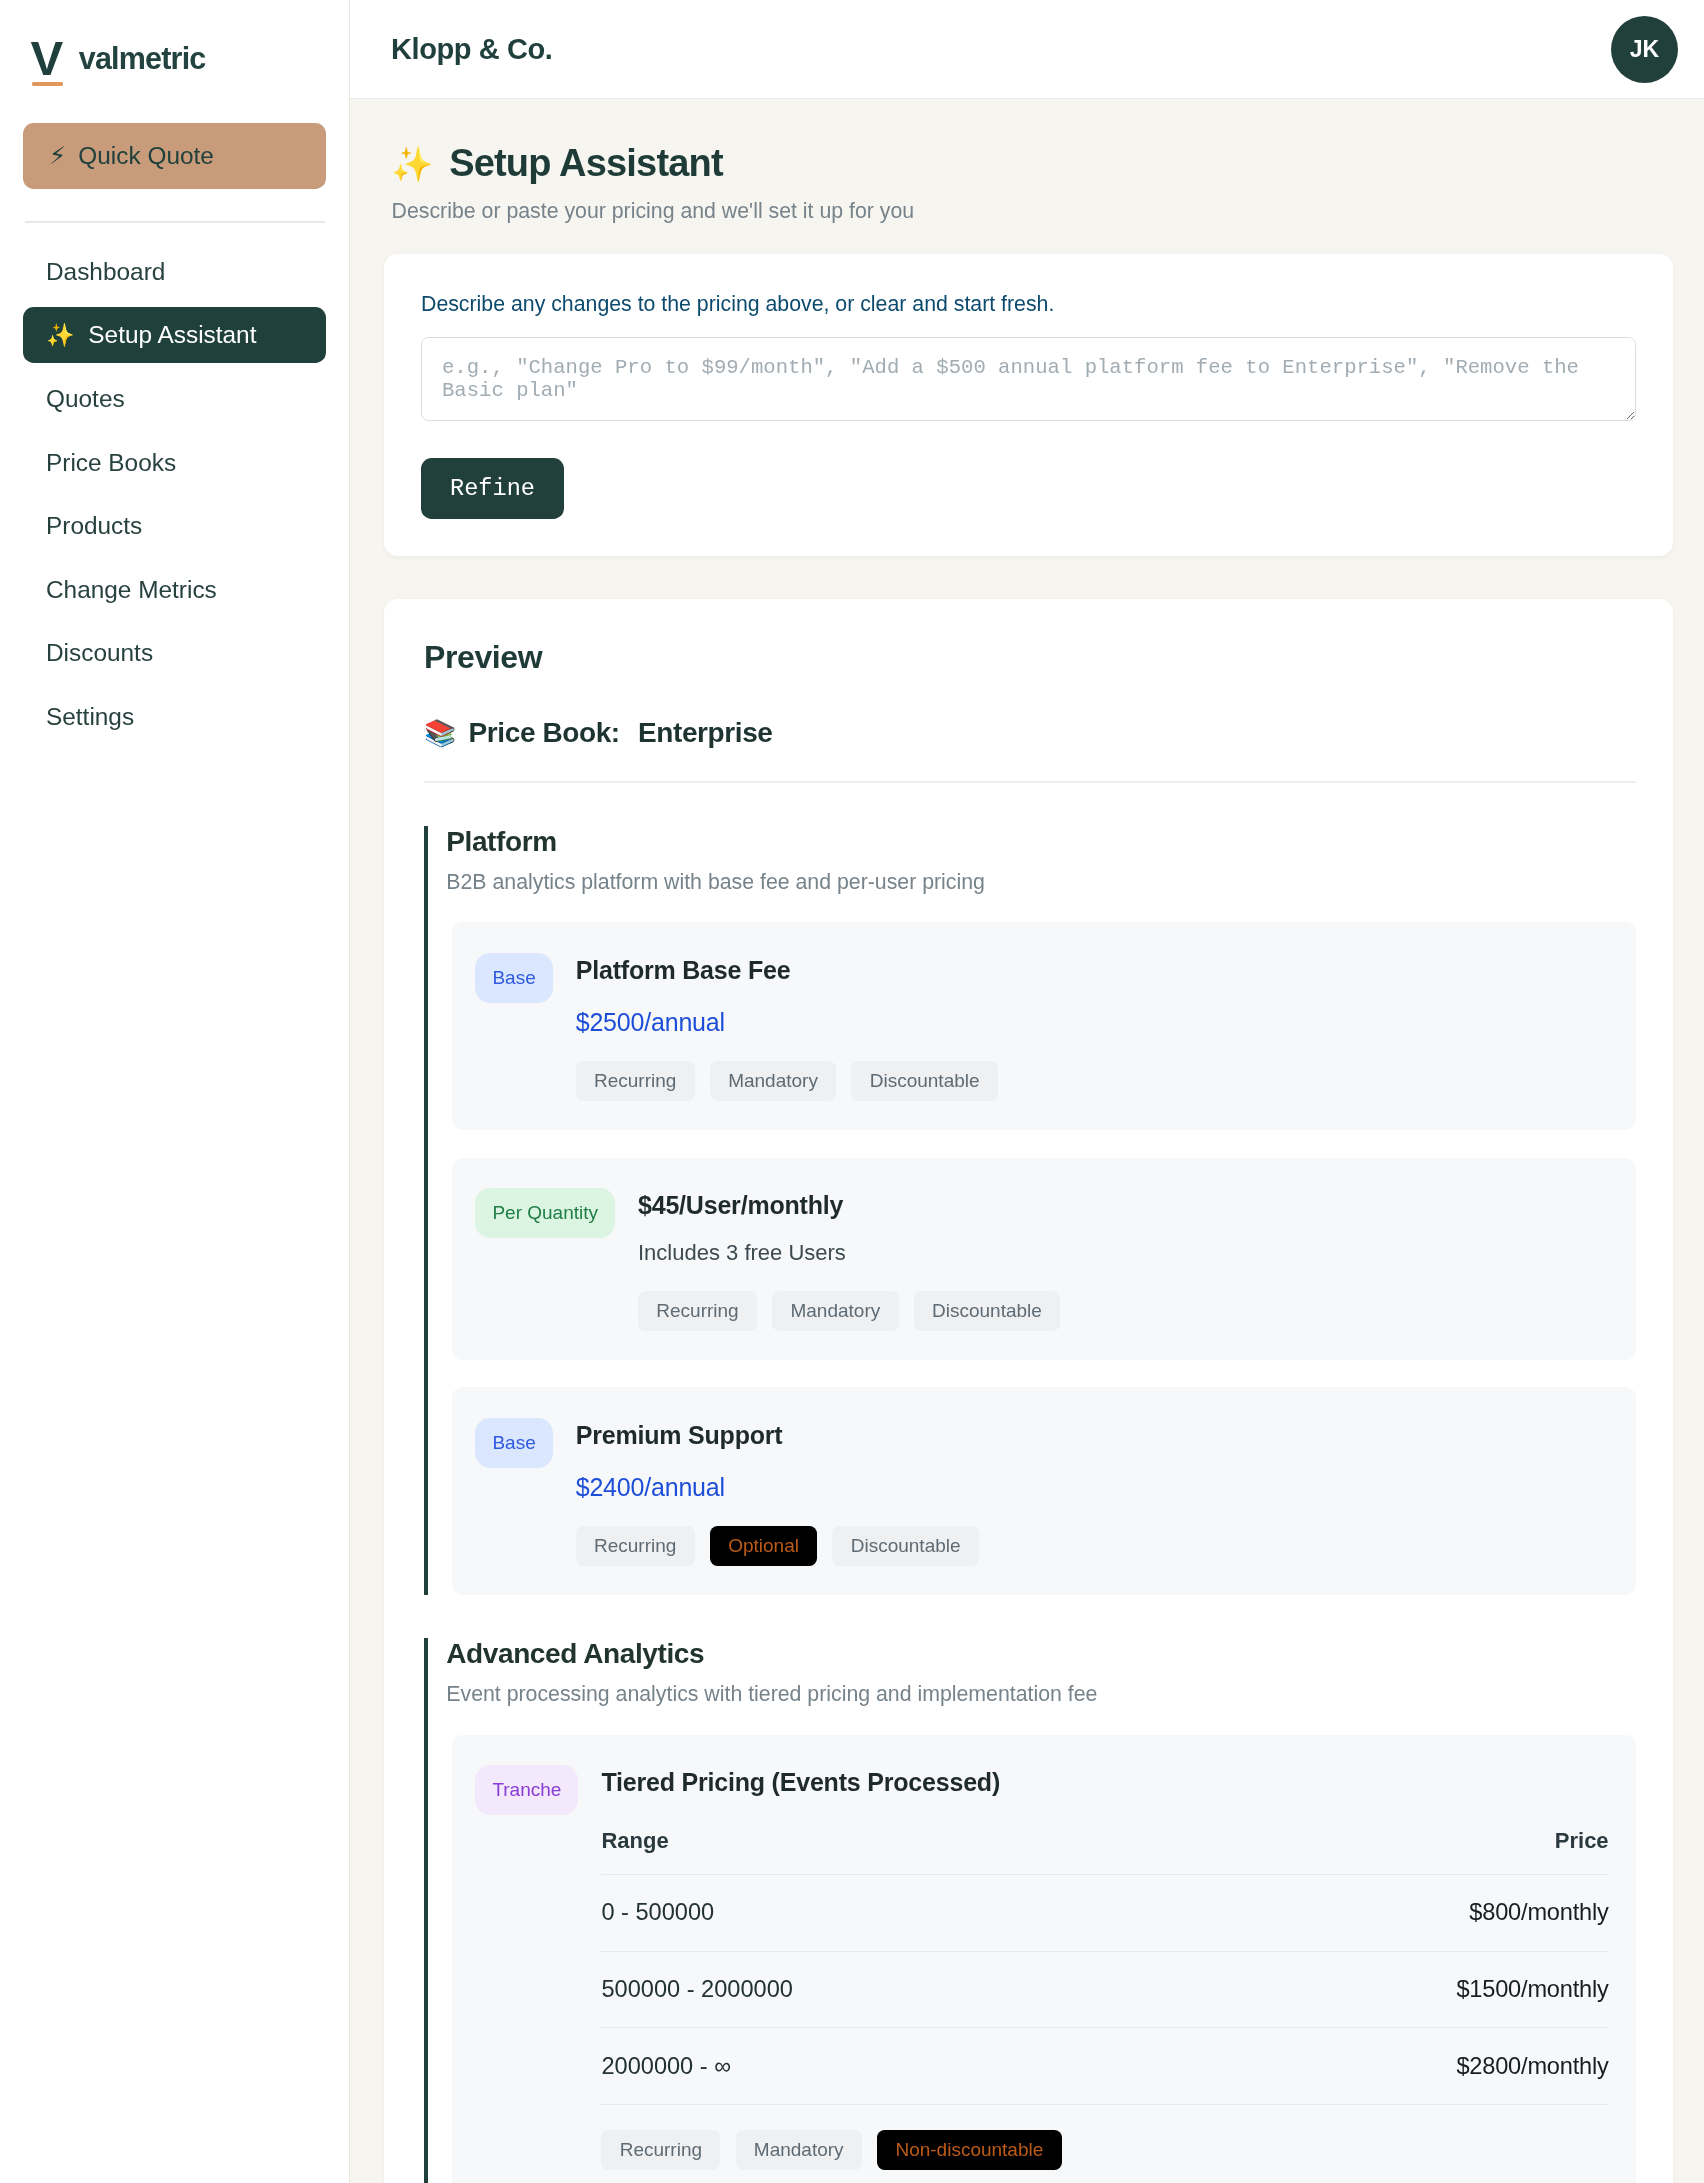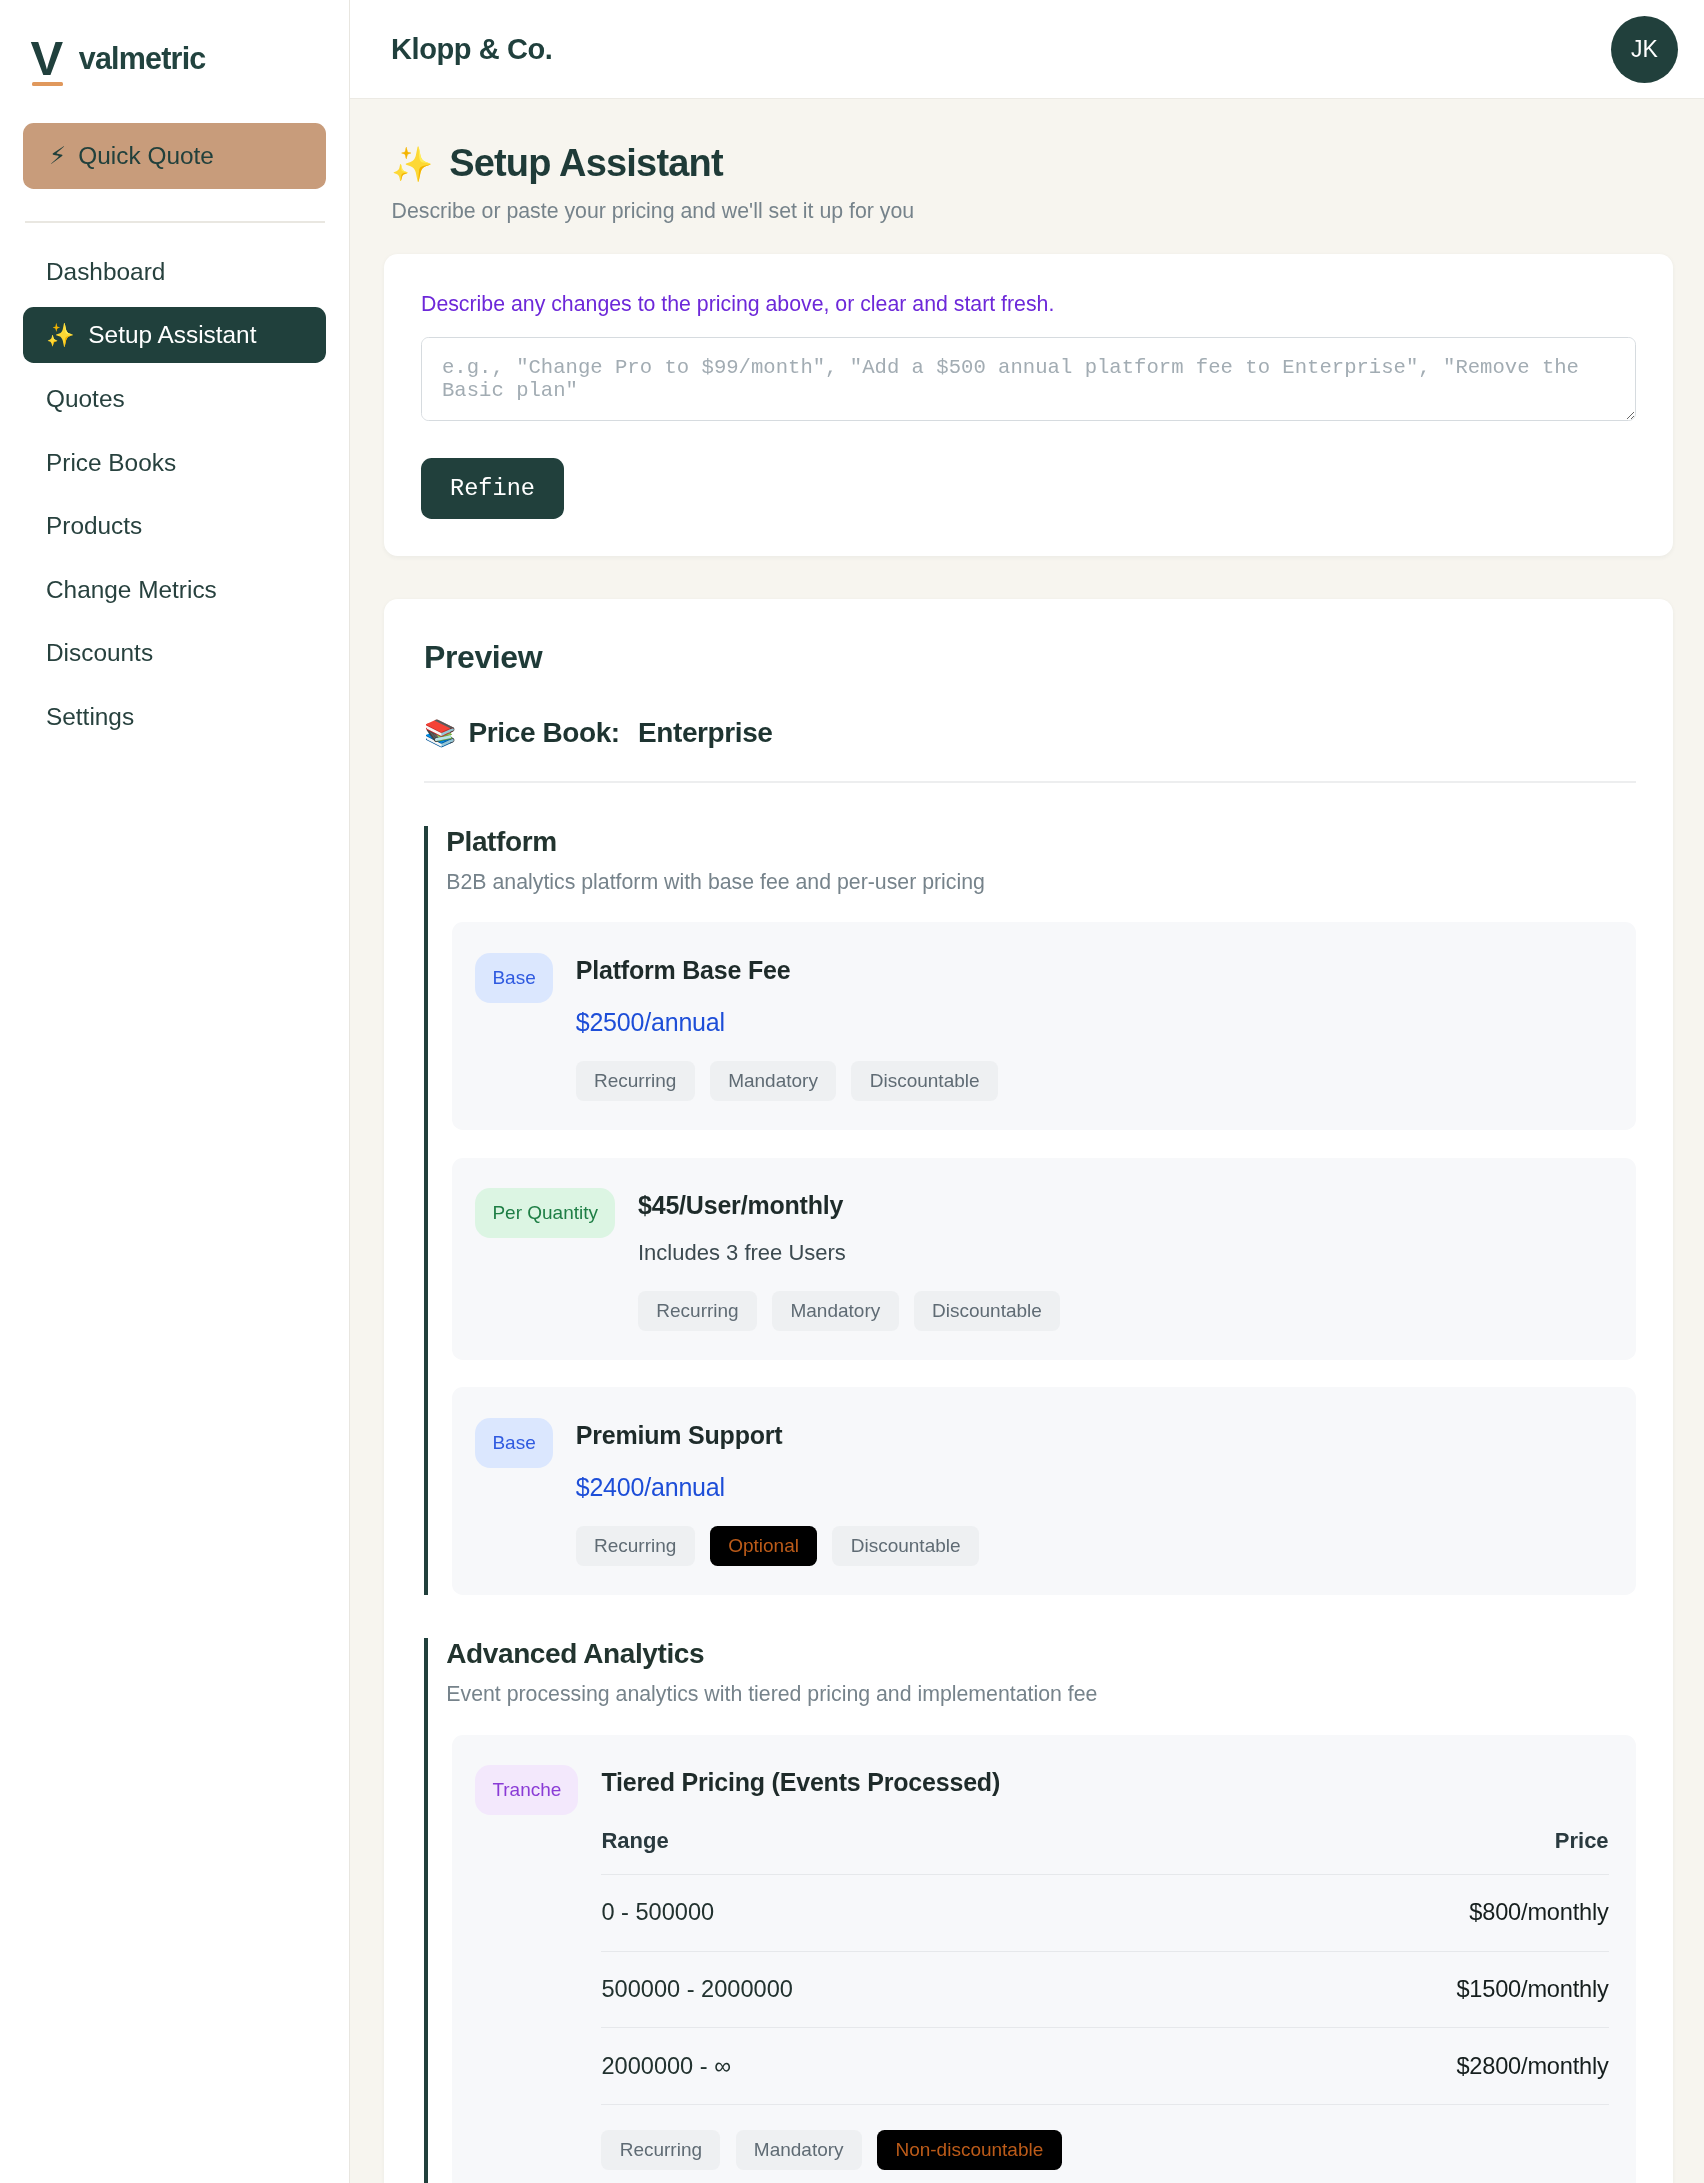--- a/index.html
+++ b/index.html
@@ -48,38 +48,38 @@
   
   .main { flex:1; display:flex; flex-direction:column; min-width:0; }
   .topbar {
     height:99px; background:#FFFFFF; border-bottom:1.5px solid #ECEAE4;
     display:flex; align-items:center; justify-content:space-between;
     padding:0 26px 0 41px;
   }
   .client-name { font-size:29px; font-weight:700; color:#20403D; letter-spacing:-0.4px; }
   .avatar {
     width:67px; height:67px; border-radius:50%; background:#21403C;
-    color:#FFFFFF; font-size:23px; font-weight:400;
+    color:#FFFFFF; font-size:23px; font-weight:700;
     display:flex; align-items:center; justify-content:center; cursor:pointer;
   }
 
   .content { flex:1; padding:43px 31px 15.2px 34px; overflow:hidden; }
 
   .page-head { padding-left:7.6px; }
   .page-title-row { display:flex; align-items:center; gap:15.2px; }
   .page-title-icon { font-size:34px; line-height:1; }
   .page-title { font-size:38px; font-weight:700; color:#1F3B38; letter-spacing:-0.8px; }
   .page-subtitle { margin-top:13.7px; font-size:21.3px; color:#76838B; }
 
   .card {
     background:#FFFFFF; border-radius:13.7px;
     box-shadow:0 1.5px 4.6px rgba(40,50,60,0.05);
   }
   .refine-card { margin-top:30.5px; padding:38px 37px 37px 37px; }
-  .refine-label { font-size:21.3px; color:#6d28d9; }
+  .refine-label { font-size:21.3px; color:#0c4a6e; }
   .refine-textarea {
     margin-top:20px; width:100%; height:84px; resize:vertical;
     border:1.5px solid #D6DBDF; border-radius:7.6px; padding:18.3px 20px;
     font-family:"Liberation Mono","DejaVu Sans Mono",monospace;
     font-size:20.6px; color:#30444A; background:#FFFFFF; outline:none;
   }
   .refine-textarea::placeholder { color:#A2ACB3; }
   .btn-dark {
     background:#21403C; color:#FFFFFF; border:none; border-radius:10.7px;
     font-family:Liberation Mono, monospace; font-size:23.6px; font-weight:500; cursor:pointer;

